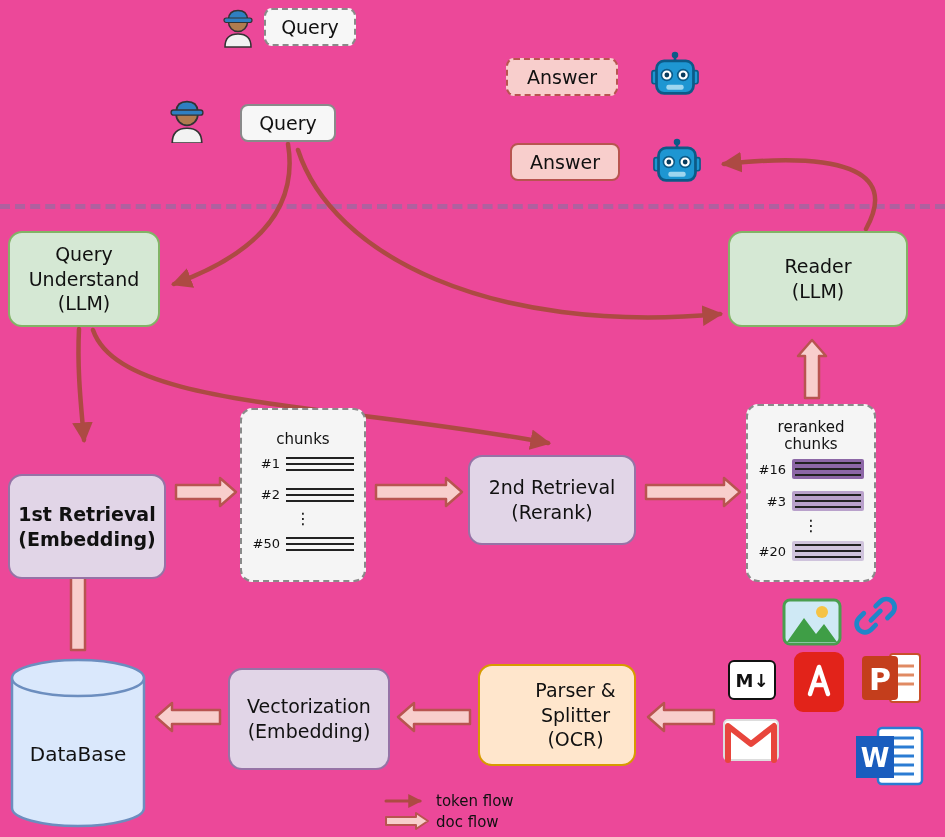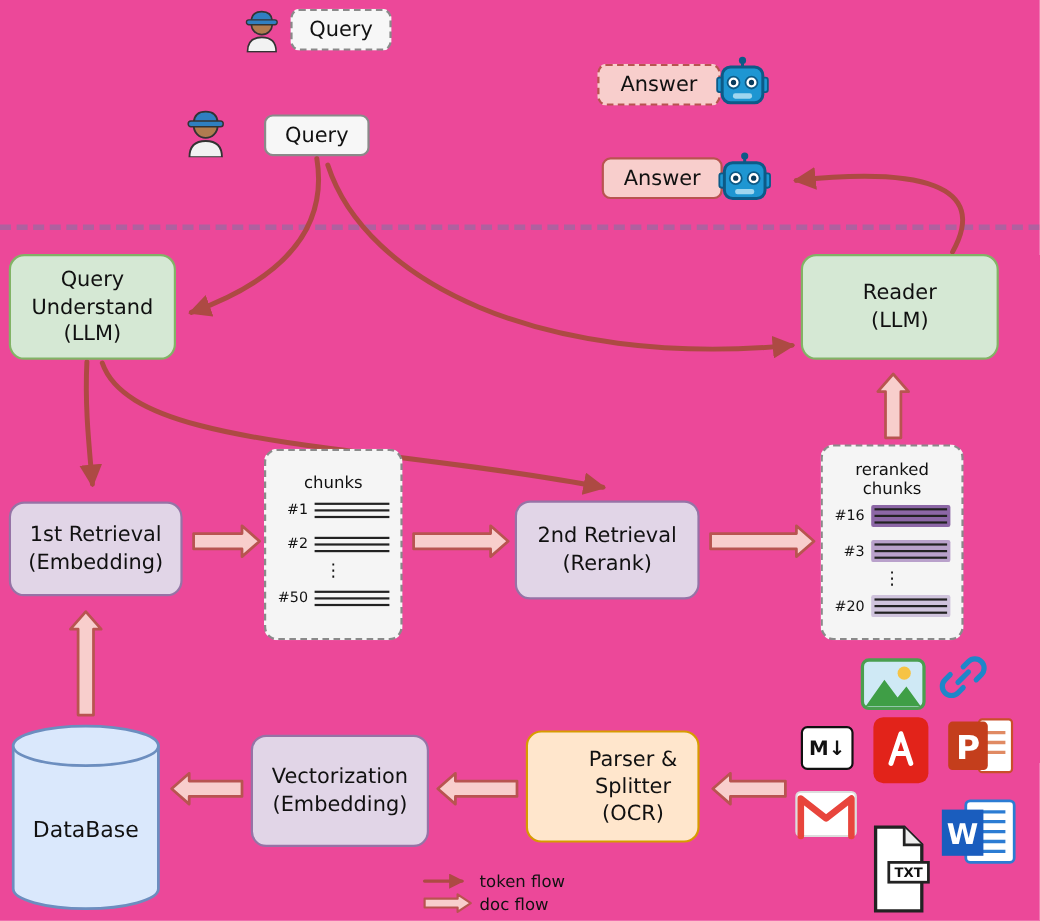--- a/index.html
+++ b/index.html
@@ -11,21 +11,21 @@
   .node { position:absolute; z-index:2; border-radius:14px; display:flex; flex-direction:column;
           align-items:center; justify-content:center; font-size:19px; color:#111; line-height:1.3;
           border:2px solid; text-align:center; }
   .green  { background:#d5e8d4; border-color:#82b366; }
   .purple { background:#e1d5e7; border-color:#9673a6; }
   .orange { background:#ffe6cc; border-color:#d79b00;padding-left:37px; }
 
   .pill { position:absolute; z-index:2; display:flex; align-items:center; justify-content:center;
           font-size:19px; color:#111; border-radius:8px; }
   .querybox  { background:#f7f7f7; border:2px solid #8a8a8a; }
-  .answerbox { background:#f8cecc; border:2px solid #b85450;margin-left:37px; }
+  .answerbox { background:#f8cecc; border:2px solid #b85450; }
   .draft { border-style:dashed; }
 
   .icon { position:absolute; z-index:2; display:flex; align-items:center; justify-content:center; }
 
   .chunkbox { position:absolute; z-index:2; background:#f5f5f5; border:2.5px dashed #8a8a8a;
               border-radius:12px; padding:8px 10px; font-size:15px; color:#111;
               display:flex; flex-direction:column; justify-content:center; }
   .chunk-title { text-align:center; line-height:1.15; }
   .chunk-row { display:flex; align-items:center; gap:6px; margin:8px 0; }
   .chunk-label { font-size:13px; min-width:28px; text-align:right; }
@@ -138,21 +138,21 @@
   <div class="node green" style="left:8px; top:231px; width:152px; height:96px;">
     <div>Query</div>
     <div>Understand</div>
     <div>(LLM)</div>
   </div>
   <div class="node green" style="left:728px; top:231px; width:180px; height:96px;">
     <div>Reader</div>
     <div>(LLM)</div>
   </div>
 
-  <div class="node purple" style="left:8px; top:456px; width:158px; height:86px;">
+  <div class="node purple" style="left:8px; top:474px; width:158px; height:105px;font-weight:bold;">
     <div>1st Retrieval</div>
     <div>(Embedding)</div>
   </div>
   <div class="node purple" style="left:468px; top:455px; width:168px; height:90px;">
     <div>2nd Retrieval</div>
     <div>(Rerank)</div>
   </div>
 
   <div class="chunkbox" style="left:240px; top:408px; width:126px; height:174px;">
     <div class="chunk-title">chunks</div>
@@ -267,28 +267,20 @@
         <line x1="36" y1="38" x2="54" y2="38"></line>
       </g>
       <rect x="2" y="10" width="36" height="44" rx="4" fill="#c43e1c"></rect>
       <text x="20" y="44" text-anchor="middle" font-size="30" font-weight="bold" fill="#fff" font-family="DejaVu Sans, sans-serif">P</text>
     </svg>
   </div>
   <div class="icon" style="left:722px; top:716px; width:58px; height:48px;">
     <svg width="58" height="48" viewBox="0 0 58 48">
       <rect x="2" y="4" width="54" height="40" rx="4" fill="#fff" stroke="#dddddd" stroke-width="2"></rect>
       <path d="M6 44 V10 L29 28 L52 10 V44" fill="none" stroke="#e8453c" stroke-width="6" stroke-linejoin="round" stroke-linecap="round"></path>
-    </svg>
-  </div>
-  <div class="icon" style="left:788px; top:750px; width:58px; height:80px;">
-    <svg width="58" height="80" viewBox="0 0 58 80">
-      <path d="M8 2 H34 L50 18 V78 H8 Z" fill="#fff" stroke="#222" stroke-width="3"></path>
-      <path d="M34 2 V18 H50" fill="#eeeeee" stroke="#222" stroke-width="2.5"></path>
-      <rect x="20" y="34" width="36" height="18" fill="#fff" stroke="#222" stroke-width="2.5"></rect>
-      <text x="38" y="47.5" text-anchor="middle" font-size="12" font-weight="bold" fill="#111" font-family="DejaVu Sans, sans-serif">TXT</text>
     </svg>
   </div>
   <div class="icon" style="left:856px; top:726px; width:68px; height:62px;">
     <svg width="68" height="62" viewBox="0 0 68 62">
       <rect x="22" y="2" width="44" height="56" rx="4" fill="#fff" stroke="#2b7cd3" stroke-width="2.5"></rect>
       <g stroke="#2b7cd3" stroke-width="3">
         <line x1="30" y1="12" x2="58" y2="12"></line>
         <line x1="30" y1="21" x2="58" y2="21"></line>
         <line x1="30" y1="30" x2="58" y2="30"></line>
         <line x1="30" y1="39" x2="58" y2="39"></line>

